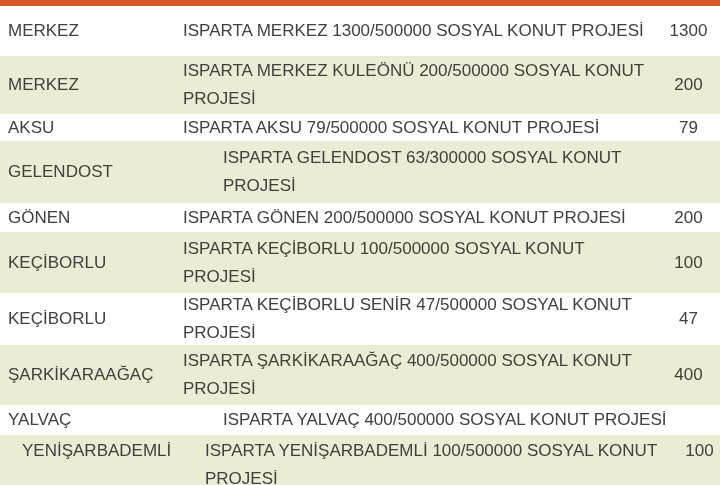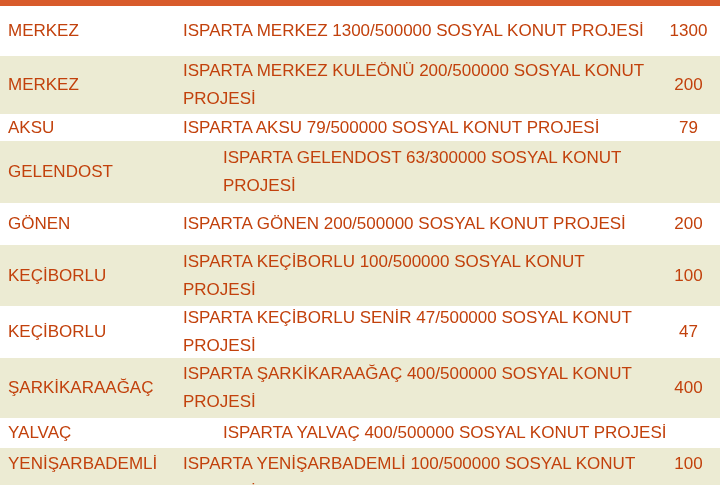--- a/index.html
+++ b/index.html
@@ -22,39 +22,39 @@
     height: 6px;
     background: #d85b2b;
   }
   .table {
     width: 720px;
   }
   .row {
     display: flex;
     align-items: center;
     overflow: hidden;
-    color: #c2410c;
+    color: #404040;
     font-size: 17px;
     line-height: 28px;
     background: #ffffff;
   }
   .row:nth-child(even) {
     background: #ecebd3;
   }
   .row:nth-child(1)  { height: 50px; }
   .row:nth-child(2)  { height: 58px; }
   .row:nth-child(3)  { height: 27px; }
   .row:nth-child(4)  { height: 62px; gap: 40px; }
-  .row:nth-child(5)  { height: 42px; }
+  .row:nth-child(5)  { height: 29px; }
   .row:nth-child(6)  { height: 61px; }
   .row:nth-child(7)  { height: 52px; }
   .row:nth-child(8)  { height: 60px; }
   .row:nth-child(9)  { height: 30px; gap: 40px; }
   .row:nth-child(10) { height: 50px; align-items: flex-start; }
-  .row:nth-child(10) .cell { padding-top: 2px; }
+  .row:nth-child(10) .cell { padding-top: 2px; padding-left: 22px; }
   .cell {
     box-sizing: border-box;
   }
   .cell.district {
     width: 183px;
     padding-left: 8px;
     flex: none;
   }
   .cell.project {
     width: 480px;

